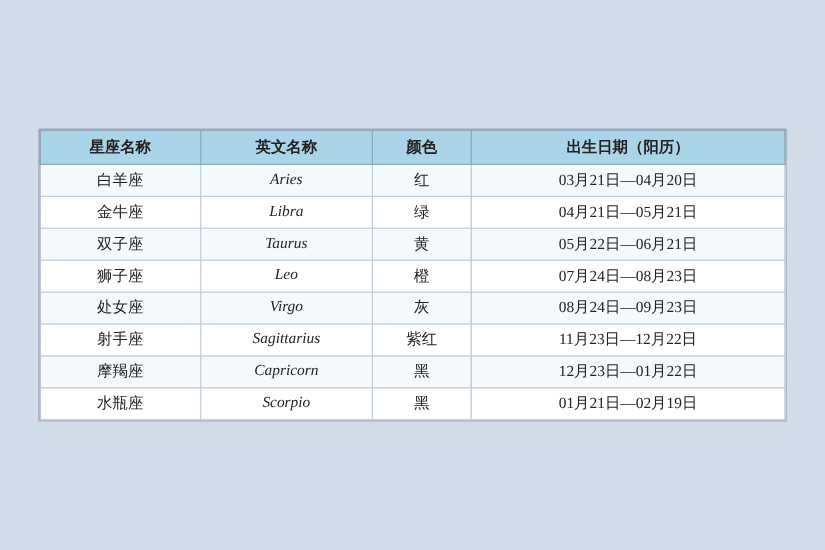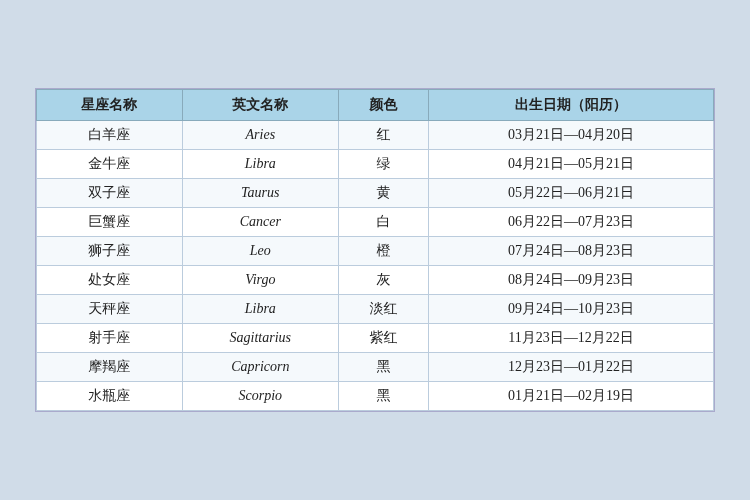--- a/index.html
+++ b/index.html
@@ -76,42 +76,30 @@
           <td>绿</td>
           <td>04月21日—05月21日</td>
         </tr>
         <tr>
           <td class="chinese-name">双子座</td>
           <td class="english-name">Taurus</td>
           <td>黄</td>
           <td>05月22日—06月21日</td>
         </tr>
         <tr>
-          <td class="chinese-name">巨蟹座</td>
-          <td class="english-name">Cancer</td>
-          <td>白</td>
-          <td>06月22日—07月23日</td>
-        </tr>
-        <tr>
           <td class="chinese-name">狮子座</td>
           <td class="english-name">Leo</td>
           <td>橙</td>
           <td>07月24日—08月23日</td>
         </tr>
         <tr>
           <td class="chinese-name">处女座</td>
           <td class="english-name">Virgo</td>
           <td>灰</td>
           <td>08月24日—09月23日</td>
-        </tr>
-        <tr>
-          <td class="chinese-name">天秤座</td>
-          <td class="english-name">Libra</td>
-          <td>淡红</td>
-          <td>09月24日—10月23日</td>
         </tr>
         <tr>
           <td class="chinese-name">射手座</td>
           <td class="english-name">Sagittarius</td>
           <td>紫红</td>
           <td>11月23日—12月22日</td>
         </tr>
         <tr>
           <td class="chinese-name">摩羯座</td>
           <td class="english-name">Capricorn</td>

